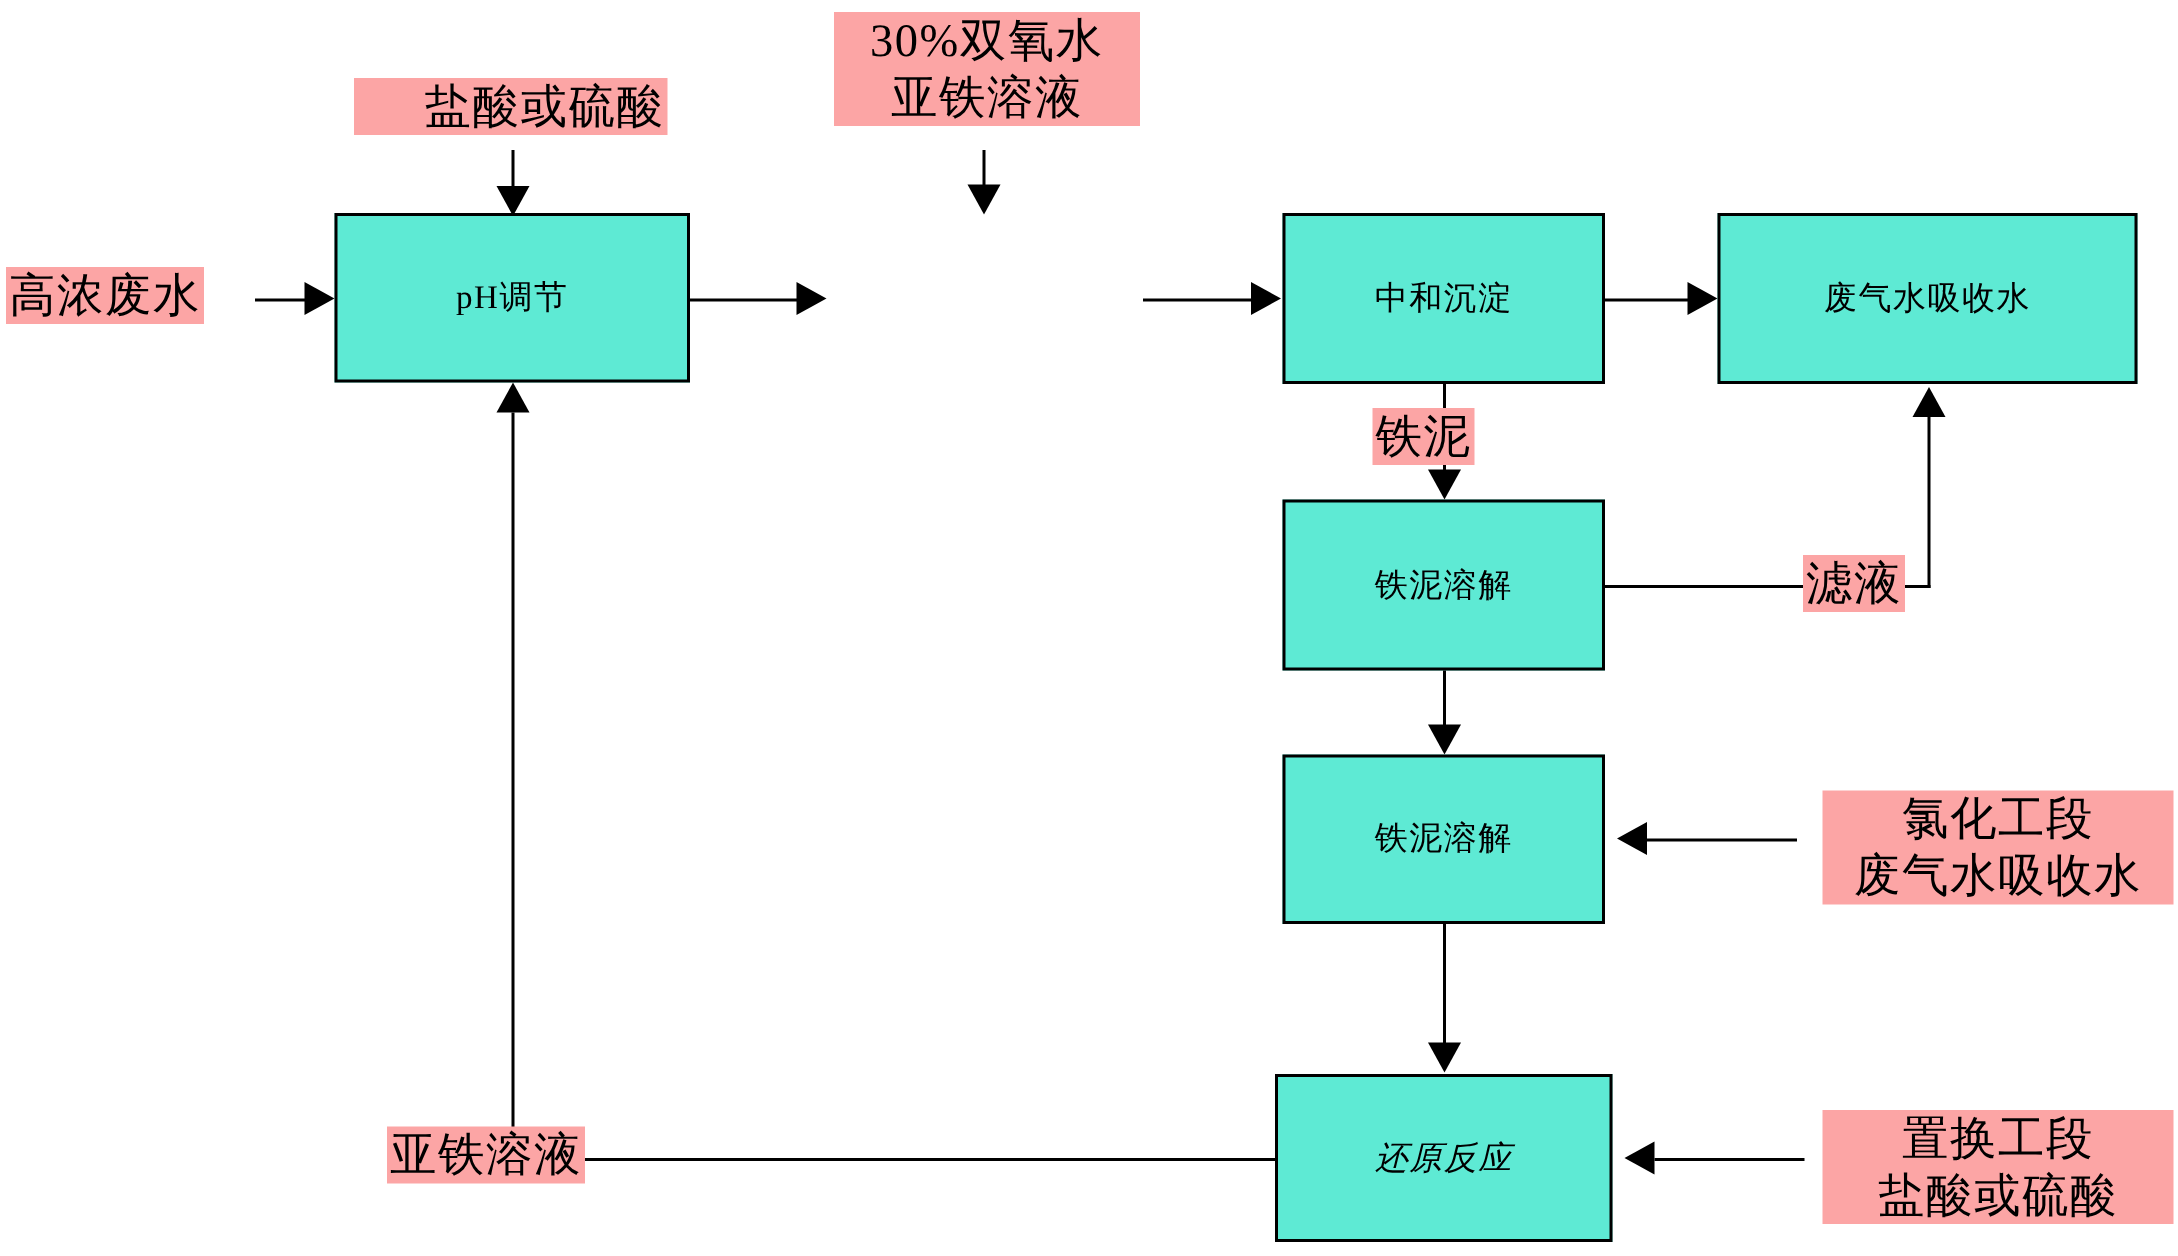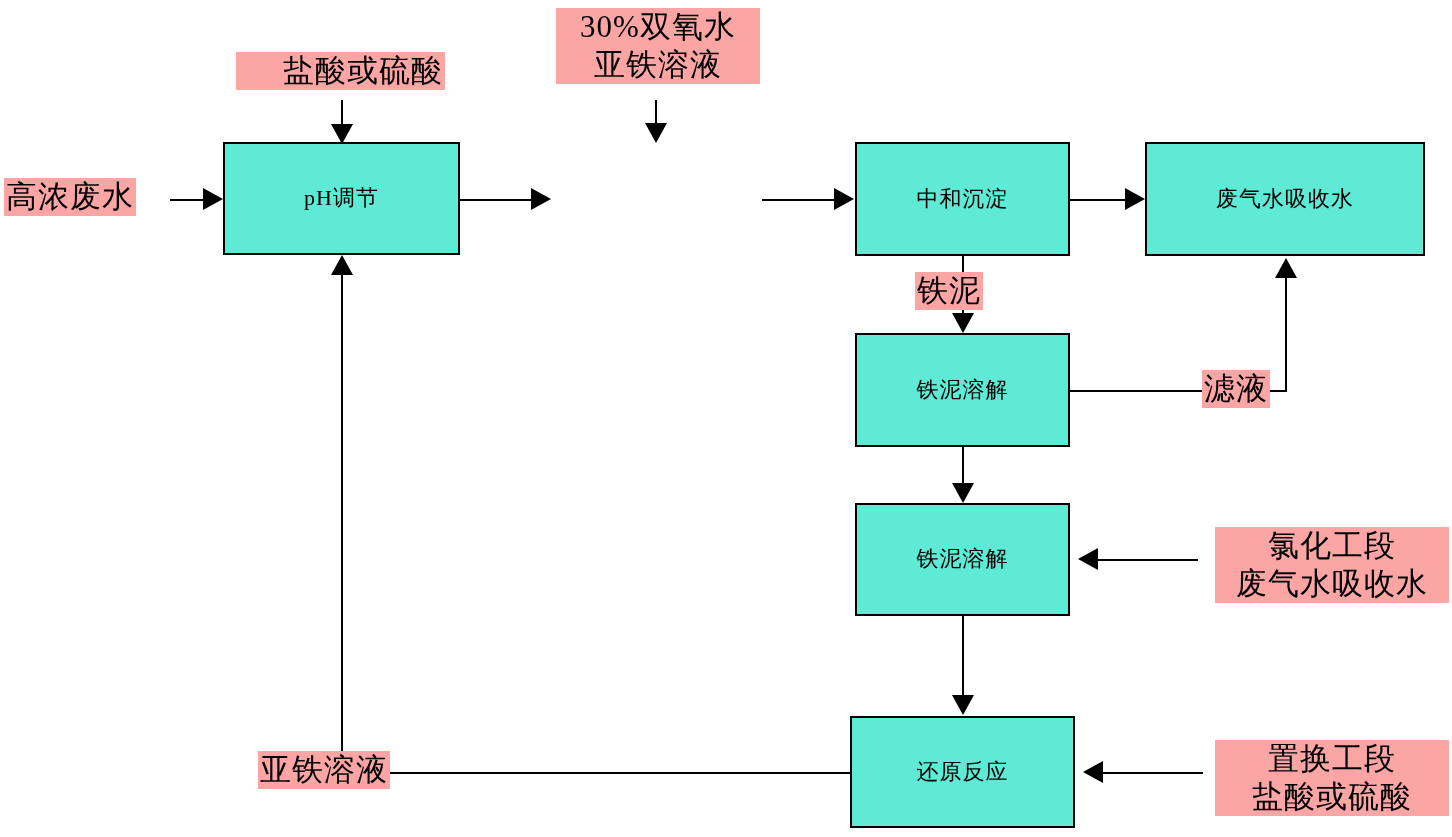--- a/index.html
+++ b/index.html
@@ -95,21 +95,21 @@
   </div>
 
   <div class="box" style="left:855px; top:333px; width:215px; height:114px;">
     <span>铁泥溶解</span>
   </div>
 
   <div class="box" style="left:855px; top:503px; width:215px; height:113px;">
     <span>铁泥溶解</span>
   </div>
 
-  <div class="box" style="left:850px; top:716px; width:225px; height:112px;">
+  <div class="box" style="left:850px; top:716px; width:225px; height:112px;font-style:italic;">
     <span>还原反应</span>
   </div>
 
   <div class="lbl" style="left:4px; top:178px;">高浓废水</div>
   <div class="hline" style="left:170px; top:199px; width:34px;"></div>
   <div class="arrow arr-right" style="left:203px; top:188px;"></div>
 
   <div class="lbl center" style="left:236px; top:52px; width:205px;text-align:right;">盐酸或硫酸</div>
   <div class="vline" style="left:341px; top:100px; height:25px;"></div>
   <div class="arrow arr-down" style="left:331px; top:124px;"></div>

